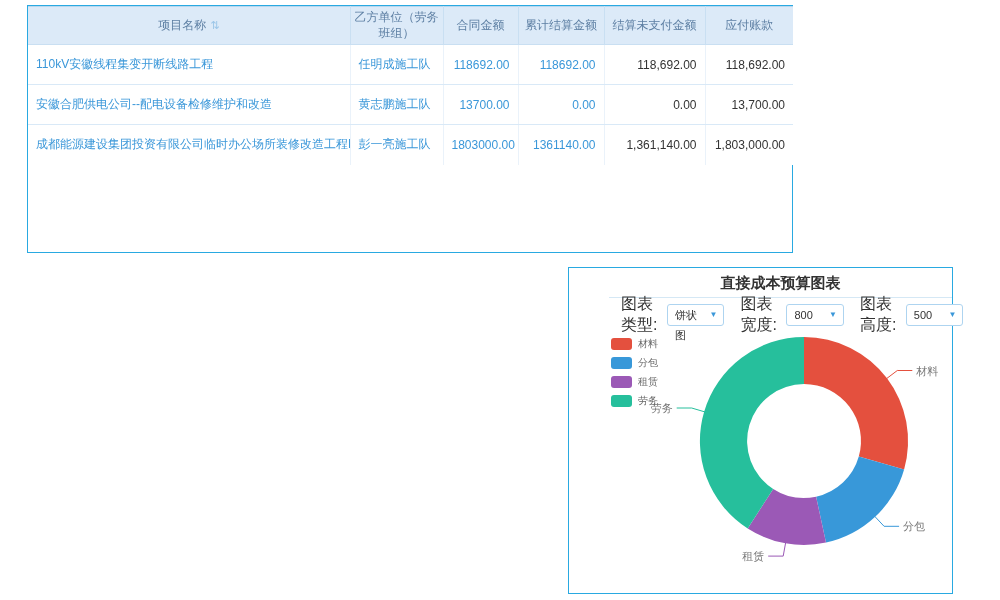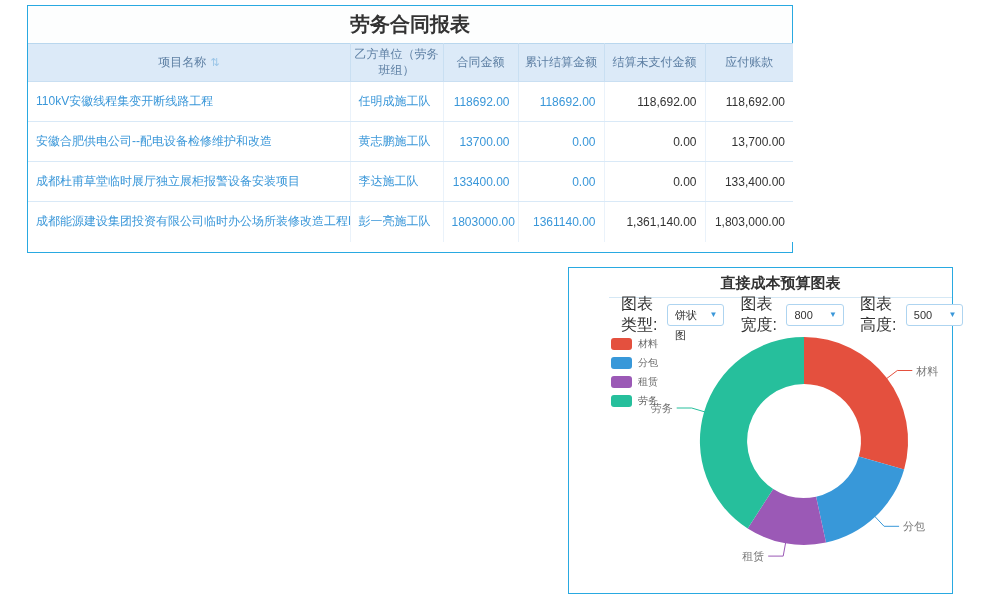--- a/index.html
+++ b/index.html
@@ -48,21 +48,20 @@
 
   svg.donut { position:absolute; left:0; top:0; }
   svg.donut text { font-size:11px; fill:#777; }
 </style>
 </head>
 <body>
 
 <div class="canvas">
 
   <div class="report-panel">
-    <div class="report-title">劳务合同报表</div>
     <table class="report">
       <colgroup>
         <col style="width:322px">
           <col style="width:93px">
           <col style="width:75px">
         <col style="width:86px">
           <col style="width:101px">
           <col style="width:88px">
       </colgroup>
       <thead>
@@ -86,28 +85,20 @@
             <td class="c4">118,692.00</td>
             <td class="c5">118,692.00</td>
           </tr>
           <tr>
             <td class="c0">安徽合肥供电公司--配电设备检修维护和改造</td>
             <td class="c1">黄志鹏施工队</td>
             <td class="c2">13700.00</td>
             <td class="c3">0.00</td>
             <td class="c4">0.00</td>
             <td class="c5">13,700.00</td>
-          </tr>
-          <tr>
-            <td class="c0">成都杜甫草堂临时展厅独立展柜报警设备安装项目</td>
-            <td class="c1">李达施工队</td>
-            <td class="c2">133400.00</td>
-            <td class="c3">0.00</td>
-            <td class="c4">0.00</td>
-            <td class="c5">133,400.00</td>
           </tr>
           <tr>
             <td class="c0">成都能源建设集团投资有限公司临时办公场所装修改造工程EPC</td>
             <td class="c1">彭一亮施工队</td>
             <td class="c2">1803000.00</td>
             <td class="c3">1361140.00</td>
             <td class="c4">1,361,140.00</td>
             <td class="c5">1,803,000.00</td>
           </tr>
         </tbody>

